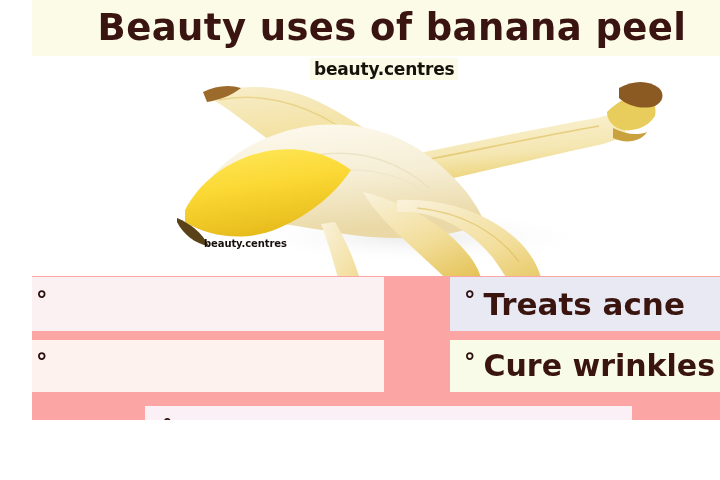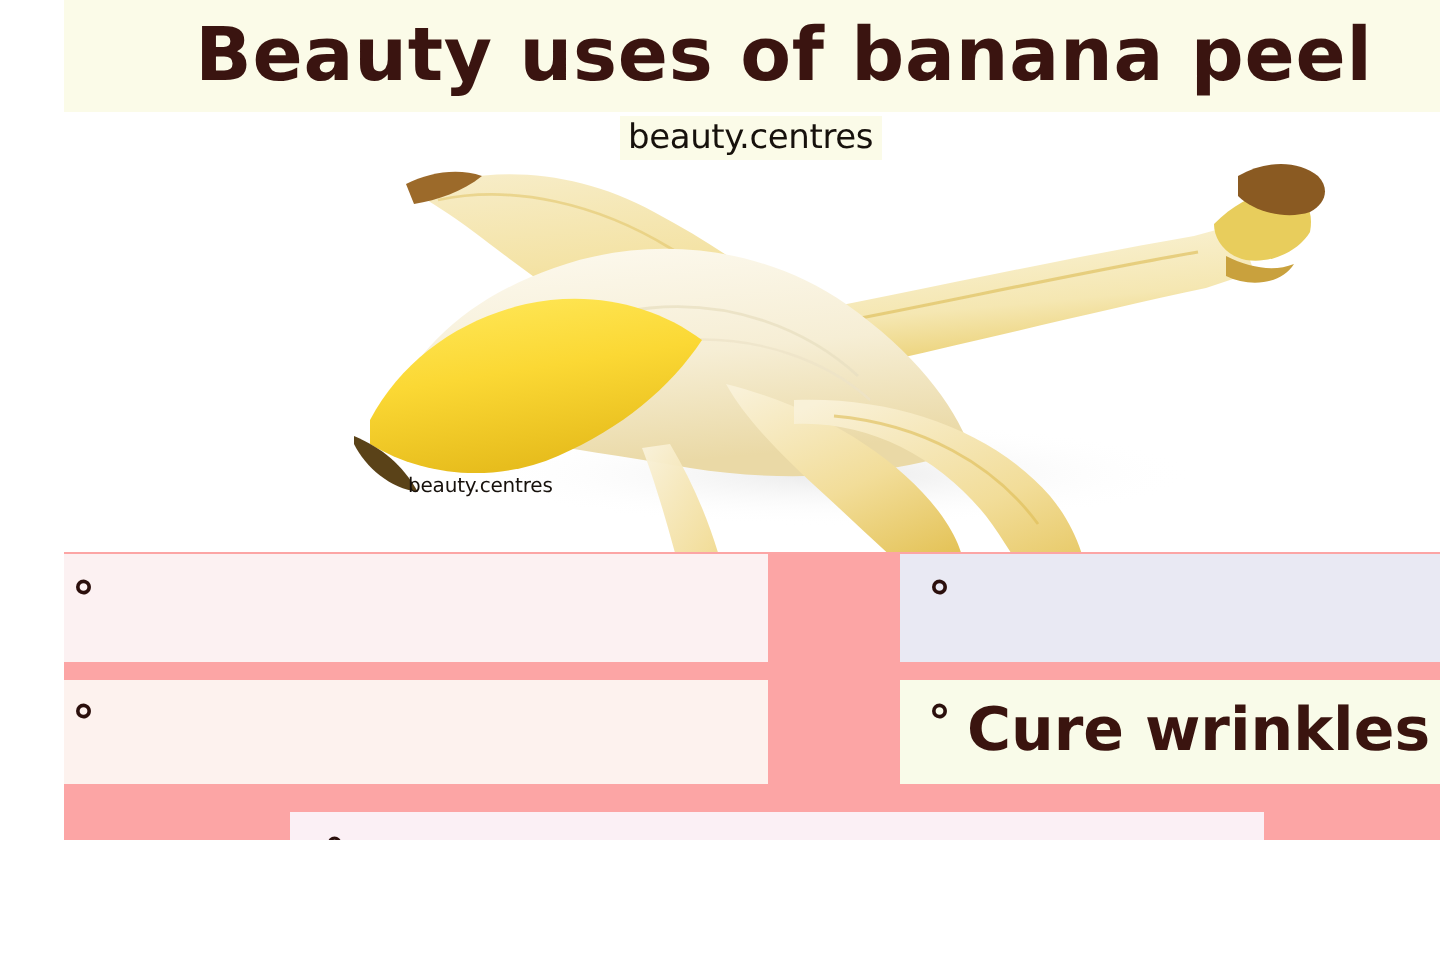--- a/index.html
+++ b/index.html
@@ -65,21 +65,21 @@
     position: absolute;
     left: 135px;
     top: -4px;
     width: 510px;
     height: 224px;
   }
 
   .wm {
     position: absolute;
     font-family: "DejaVu Sans", sans-serif;
-    font-weight: normal;
+    font-weight: bold;
     color: #17110c;
     white-space: nowrap;
     z-index: 5;
   }
   .wm-top {
     left: 278px;
     top: 58px;
     font-size: 17px;
     letter-spacing: -0.2px;
     background: #fbfbe8;
@@ -242,20 +242,21 @@
   </div>
 
   <div class="wm wm-top">beauty.centres</div>
 
   <div class="badge" id="badge-brightens-skin">
     <span class="bullet">°</span>
   </div>
 
   <div class="badge" id="badge-treats-acne">
     <span class="bullet">°</span>
+    <span class="label">Treats acne</span>
   </div>
 
   <div class="badge" id="badge-whitens-teeth">
     <span class="bullet">°</span>
   </div>
 
   <div class="badge" id="badge-cure-wrinkles">
     <span class="bullet">°</span>
     <span class="label">Cure wrinkles</span>
   </div>

